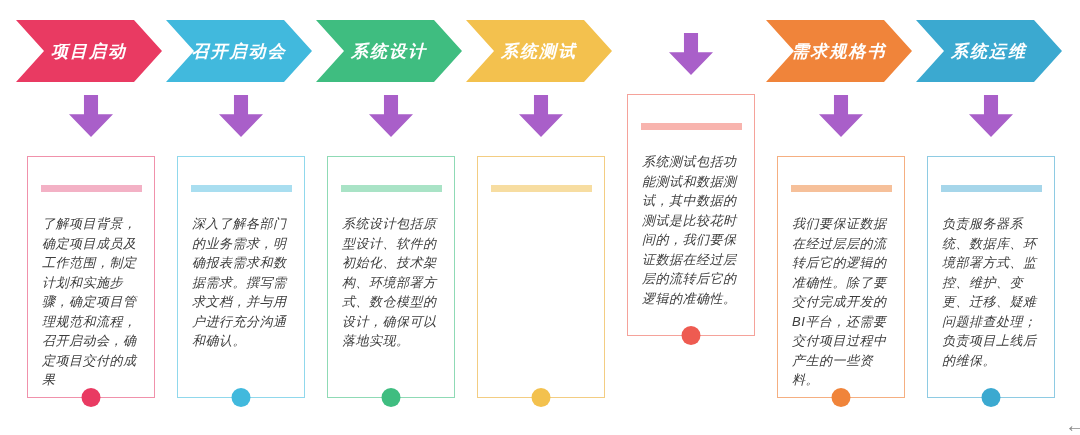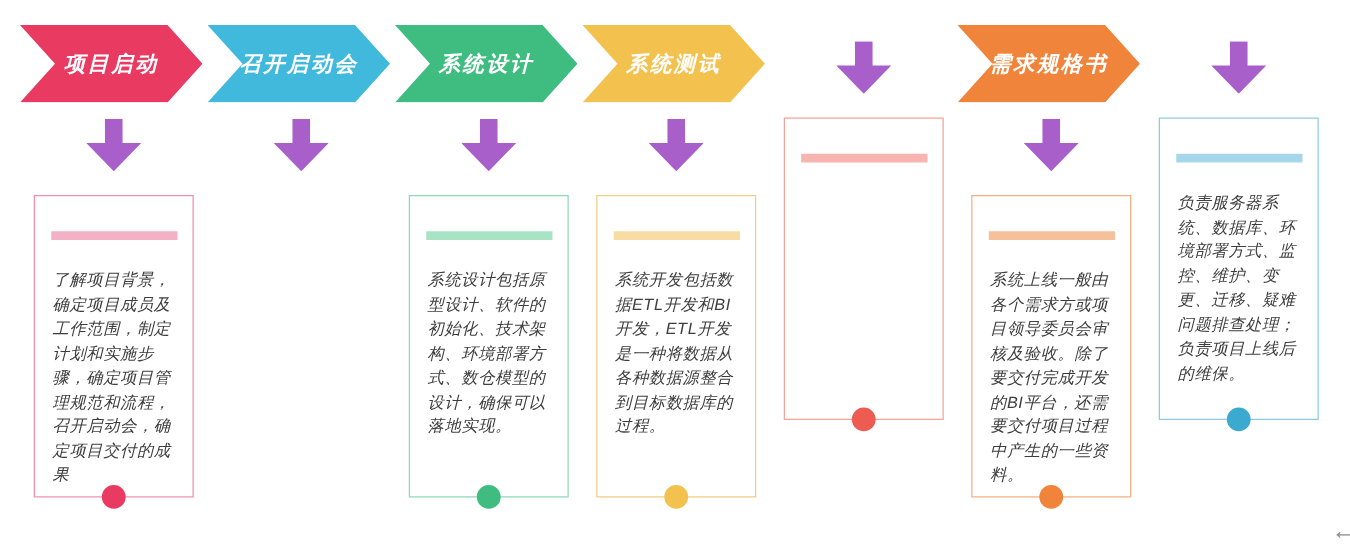--- a/index.html
+++ b/index.html
@@ -103,20 +103,25 @@
       <p class="desc">了解项目背景，确定项目成员及工作范围，制定计划和实施步骤，确定项目管理规范和流程，召开启动会，确定项目交付的成果</p>
       <div class="dot"></div>
     </div>
   </div>
 
   <div class="col" style="--c: #41b9dd; --border: #90d8ec; --accent: #a9def0;">
     <div class="chev">
       <span class="chev-label">召开启动会</span>
     </div>
     <div class="down"></div>
+    <div class="card">
+      <div class="bar"></div>
+      <p class="desc">深入了解各部门的业务需求，明确报表需求和数据需求。撰写需求文档，并与用户进行充分沟通和确认。</p>
+      <div class="dot"></div>
+    </div>
   </div>
 
   <div class="col" style="--c: #3fbd80; --border: #8fdab5; --accent: #a9e3c6;">
     <div class="chev">
       <span class="chev-label">系统设计</span>
     </div>
     <div class="down"></div>
     <div class="card">
       <div class="bar"></div>
       <p class="desc">系统设计包括原型设计、软件的初始化、技术架构、环境部署方式、数仓模型的设计，确保可以落地实现。</p>
@@ -124,46 +129,49 @@
     </div>
   </div>
 
   <div class="col" style="--c: #f3c14e; --border: #f3cd82; --accent: #f7dda1;">
     <div class="chev">
       <span class="chev-label">系统测试</span>
     </div>
     <div class="down"></div>
     <div class="card">
       <div class="bar"></div>
-      <p class="desc">系统开发包括数据ETL开发和BI开发，ETL开发是一种将数据从各种数据源整合到目标数据库的过程。</p>
       <div class="dot"></div>
     </div>
   </div>
 
   <div class="col" style="--c: #ee5b51; --border: #f5a29a; --accent: #f8b4ae;">
     <div class="down"></div>
     <div class="card">
       <div class="bar"></div>
+      <p class="desc">系统测试包括功能测试和数据测试，其中数据的测试是比较花时间的，我们要保证数据在经过层层的流转后它的逻辑的准确性。</p>
       <div class="dot"></div>
     </div>
   </div>
 
   <div class="col" style="--c: #f0843a; --border: #f5af81; --accent: #f6c09a;">
     <div class="chev">
       <span class="chev-label">需求规格书</span>
     </div>
     <div class="down"></div>
     <div class="card">
       <div class="bar"></div>
-      <p class="desc">系统上线一般由各个需求方或项目领导委员会审核及验收。除了要交付完成开发的BI平台，还需要交付项目过程中产生的一些资料。</p>
+      <p class="desc">我们要保证数据在经过层层的流转后它的逻辑的准确性。除了要交付完成开发的BI平台，还需要交付项目过程中产生的一些资料。</p>
       <div class="dot"></div>
     </div>
   </div>
 
   <div class="col" style="--c: #3ba9d0; --border: #8ecbe3; --accent: #a6d6ea;">
+    <div class="chev">
+      <span class="chev-label">系统运维</span>
+    </div>
     <div class="down"></div>
     <div class="card">
       <div class="bar"></div>
       <p class="desc">负责服务器系统、数据库、环境部署方式、监控、维护、变更、迁移、疑难问题排查处理；负责项目上线后的维保。</p>
       <div class="dot"></div>
     </div>
   </div>
 
 </div>
 

